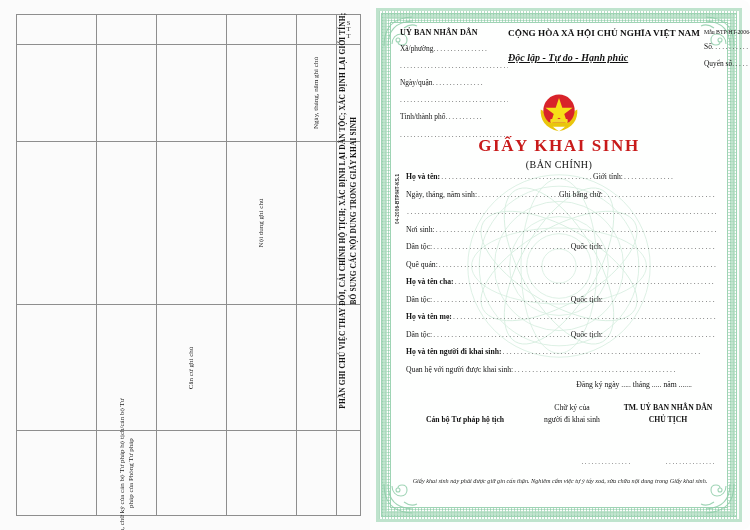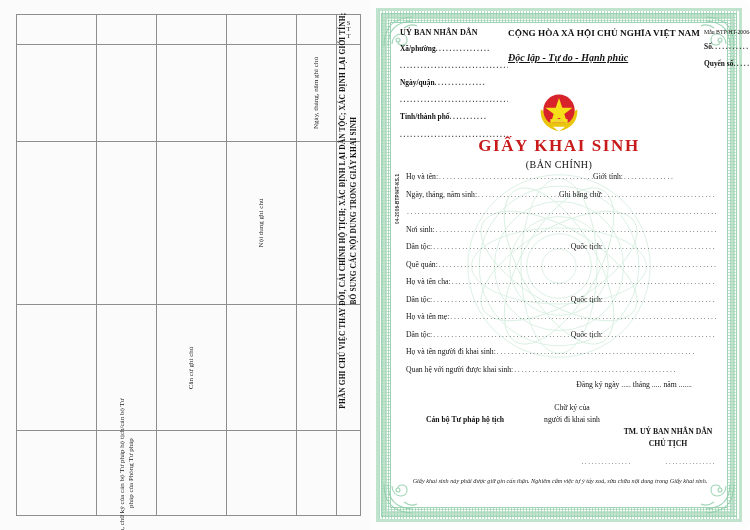--- a/index.html
+++ b/index.html
@@ -232,21 +232,20 @@
     font-size: 5.8px;
     white-space: nowrap;
     margin-top: 1px;
   }
   .dotline {
     font-size: 7.4px;
     margin-top: 6px;
     line-height: 1.5;
     white-space: nowrap;
     overflow: hidden;
-    font-weight: bold;
   }
   .dots { letter-spacing: 1.6px; color: #3a3a3a; }
 
   
   #emblem {
     position: absolute;
     left: 50%;
     top: 68px;
     width: 44px; height: 40px;
     transform: translateX(-50%);
@@ -277,21 +276,21 @@
     left: 14px; right: 10px;
     top: 148px;
   }
   .field-line {
     display: flex;
     align-items: baseline;
     font-size: 7.7px;
     margin-bottom: 8.5px;
     white-space: nowrap;
   }
-  .lab    { font-weight: normal; }
+  .lab    { font-weight: bold; }
   .lab-n  { font-weight: normal; }
   .fill {
     flex: 1;
     overflow: hidden;
     white-space: nowrap;
     letter-spacing: 1.7px;
     color: #444;
     padding-left: 1px;
   }
   .fill.fixed { flex: none; }
@@ -326,21 +325,21 @@
     white-space: nowrap;
   }
   #sig-row {
     display: flex;
     margin-top: 13px;
     font-size: 7.7px;
   }
   .sig-col { text-align: center; line-height: 1.5; }
   .sig-1 { width: 96px; }
   .sig-2 { width: 118px; font-weight: bold; padding-top: 12px; }
-  .sig-3 { flex: 1; font-weight: bold; margin-top: 24px; }
+  .sig-3 { flex: 1; font-weight: bold; }
 
   
   #foot-dots {
     position: absolute;
     left: 14px; right: 10px;
     bottom: 40px;
     display: flex;
     justify-content: flex-end;
     gap: 34px;
     font-size: 7px;

